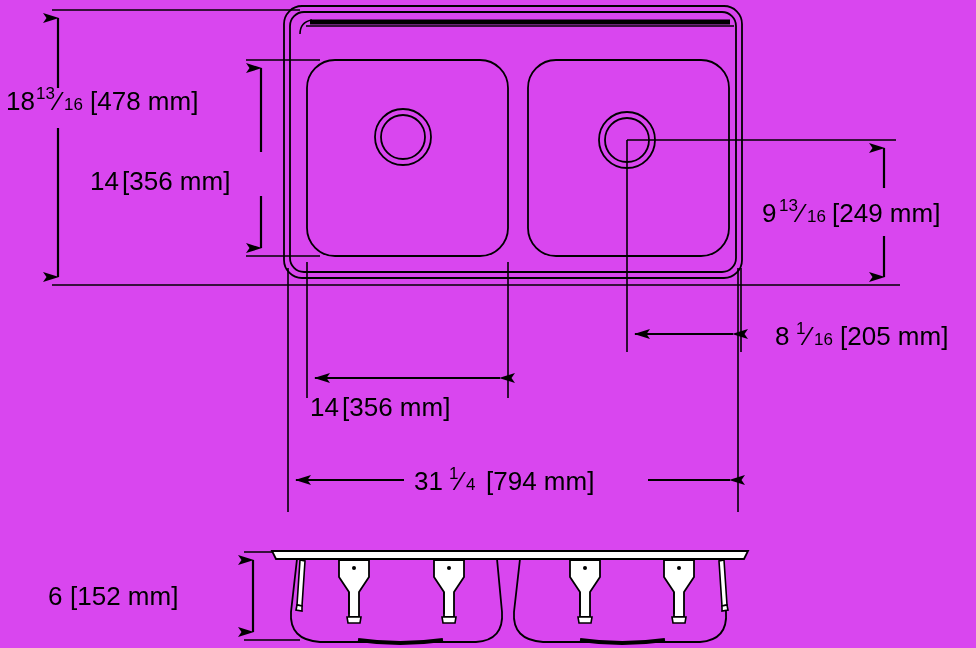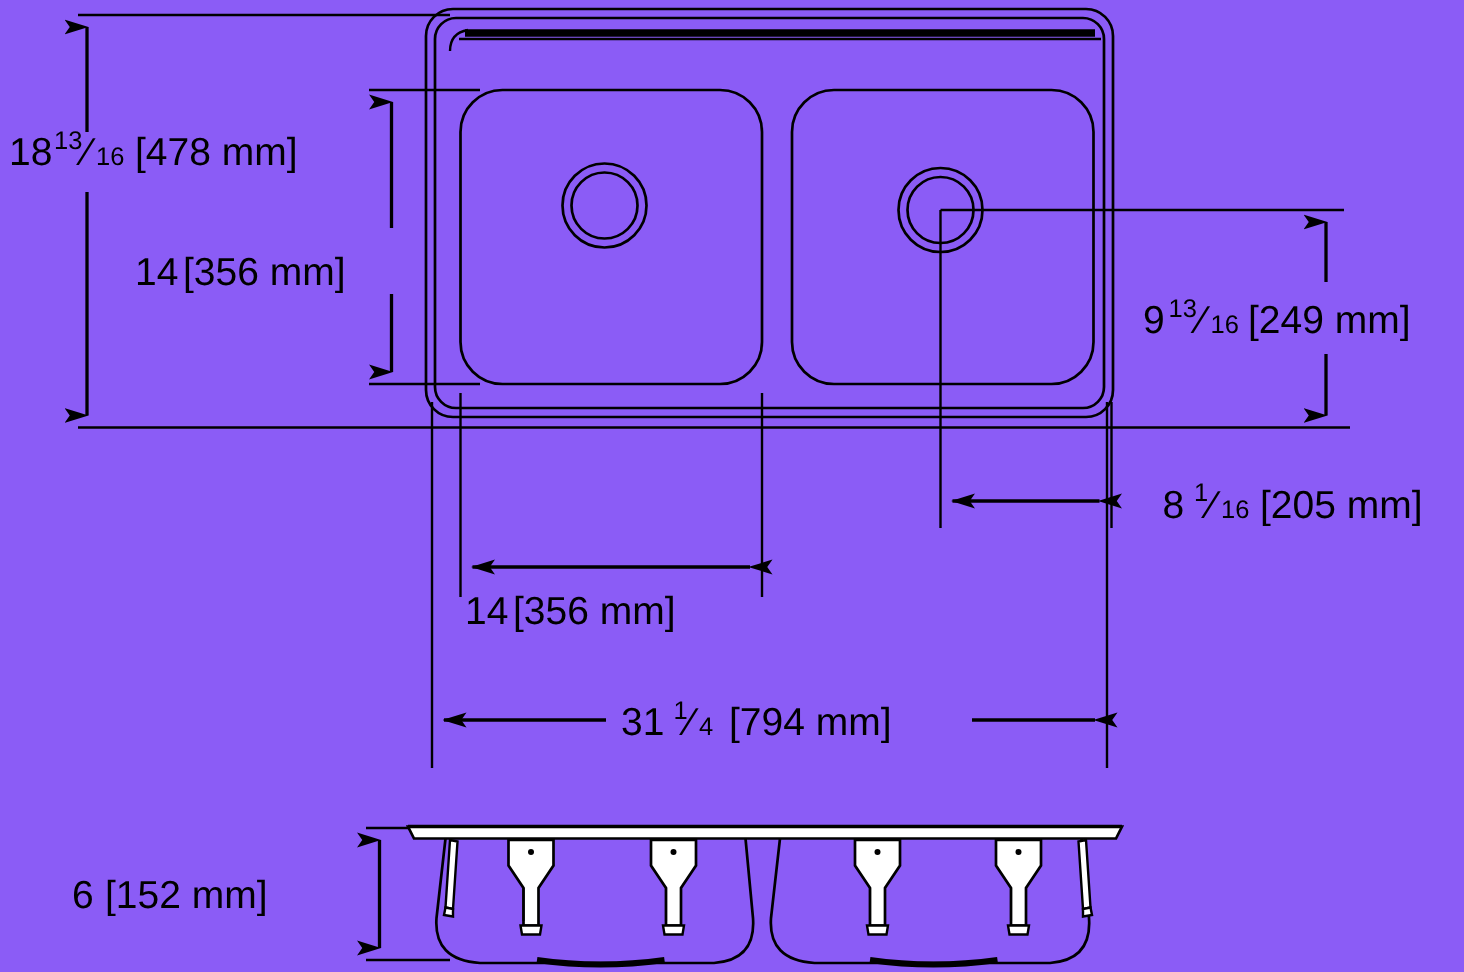--- a/index.html
+++ b/index.html
@@ -7,21 +7,21 @@
     padding: 0;
     background: #ffffff;
   }
   body {
     font-family: "Liberation Sans", sans-serif;
   }
   #drawing-root {
     position: relative;
     width: 976px;
     height: 648px;
-    background: #8b5cf6;
+    background: #d946ef;
     overflow: hidden;
   }
   #drawing-svg {
     position: absolute;
     left: 0;
     top: 0;
     width: 976px;
     height: 648px;
   }
   .dim-text {

